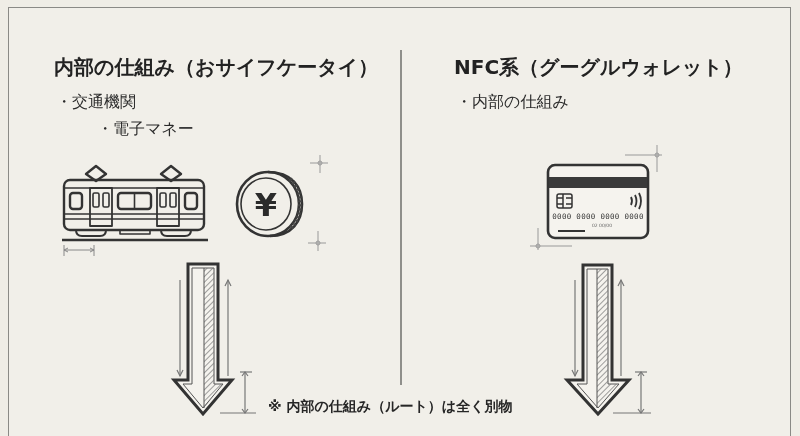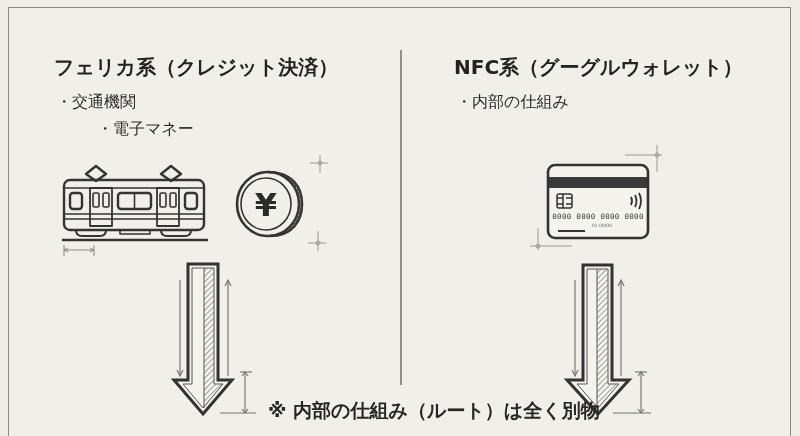--- a/index.html
+++ b/index.html
@@ -19,32 +19,32 @@
     background:#8f8f8b;
   }
   .title {
     position:absolute; font-weight:bold; font-size:20px; letter-spacing:0px;
     white-space:nowrap; color:#222;
   }
   .bullet {
     position:absolute; font-size:16px; white-space:nowrap; color:#2a2a2a;
   }
   .note {
-    position:absolute; left:268px; top:398px; font-size:19px; font-weight:bold;
+    position:absolute; left:268px; top:398px; font-size:14px; font-weight:bold;
     white-space:nowrap; color:#262626;text-align:center;
   }
   svg.abs { position:absolute; overflow:visible; }
 </style>
 </head>
 <body>
 
 <div class="frame"></div>
 <div class="divider"></div>
 
-<div class="title" style="left:54px; top:54px;">フェリカ系（クレジット決済）</div>
+<div class="title" style="left:54px; top:54px;">内部の仕組み（おサイフケータイ）</div>
 <div class="bullet" style="left:56px; top:92px;">・交通機関</div>
 <div class="bullet" style="left:56px; top:119px;margin-left:41px;">・電子マネー</div>
 
 <svg class="abs" style="left:58px; top:160px;" width="155" height="100" viewBox="0 0 155 100">
   <g fill="none" stroke="#333" stroke-width="2.4" stroke-linejoin="round">
 
     <path d="M28 14 L38 6 L48 14 L38 21 Z"></path>
     <path d="M103 14 L113 6 L123 14 L113 21 Z"></path>
 
     <rect x="6" y="20" width="140" height="50" rx="6"></rect>

